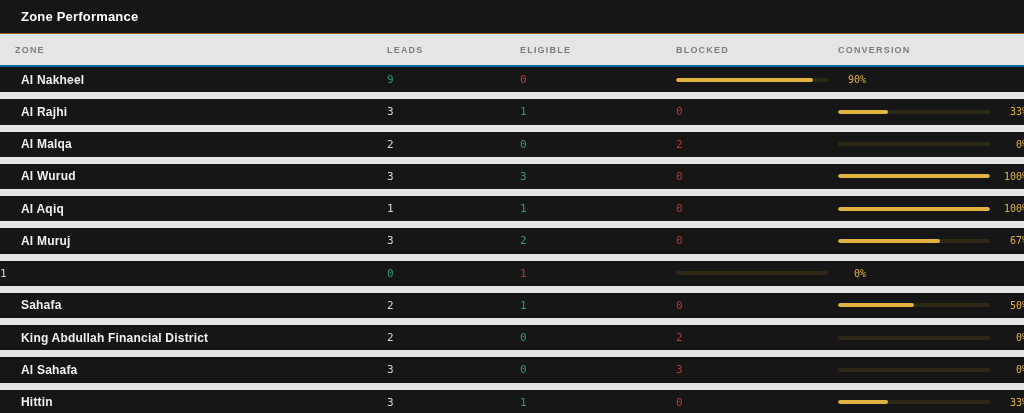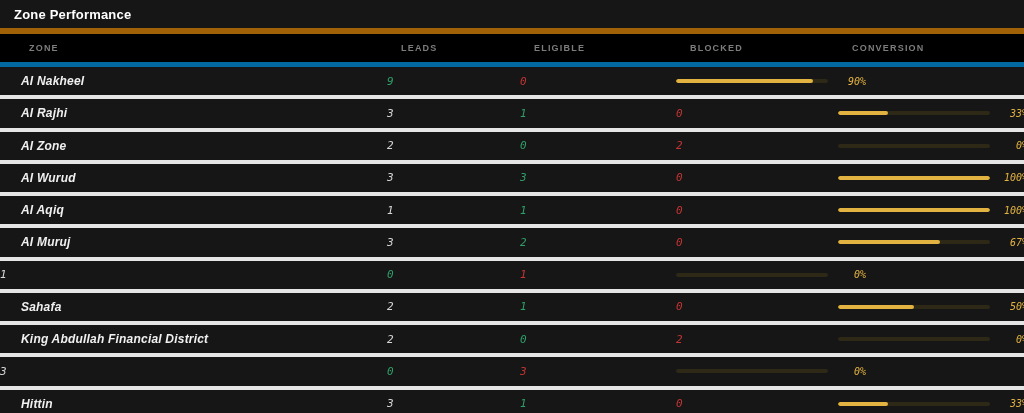--- a/index.html
+++ b/index.html
@@ -11,56 +11,54 @@
     width: 1024px;
     height: 413px;
     background: #151515;
     overflow: hidden;
   }
 
   .card-title {
     height: 34px;
     display: flex;
     align-items: center;
-    padding-left: 14px;
+    padding-left: 21px;
     color: #ffffff;
     font-size: 13px;
     font-weight: 700;
     letter-spacing: 0.2px;
-    border-bottom: 6px solid #a16207;
+    border-bottom: 1px solid #a16207;
     background: #161616;
   }
 
   .grid-row {
     display: grid;
     grid-template-columns: 387px 133px 156px 162px 1fr;
     align-items: center;
     width: 100%;
   }
 
   .thead {
     height: 33px;
-    border-bottom: 5px solid #0369a1;
-    background: #000000;
-    padding-left: 14px;
+    border-bottom: 2px solid #0369a1;
+    background: #e5e5e5;
   }
   .th {
     color: #7d7d7d;
     font-size: 9px;
     font-weight: 700;
     letter-spacing: 1.2px;
     text-transform: uppercase;
   }
   .th.zone-h { padding-left: 15px; }
 
   .trow {
     height: 32.25px;
-    border-bottom: 4px solid #e5e5e5;
+    border-bottom: 7px solid #e5e5e5;
     background: #161616;
-    font-style: italic;
   }
 
   .zone-cell {
     padding-left: 21px;
     color: #f0f0f0;
     font-size: 12px;
     font-weight: 700;
     letter-spacing: 0.2px;
     white-space: nowrap;
   }
@@ -134,21 +132,21 @@
     <div class="num blocked-val">0</div>
     <div class="conv-cell">
       <div class="bar-track">
         <div class="bar-fill" style="width: 33%;"></div>
       </div>
       <div class="conv-label">33%</div>
     </div>
   </div>
 
   <div class="grid-row trow">
-    <div class="zone-cell num-zone">Al Zone</div>
+    <div class="zone-cell num-zone">Al Malqa</div>
     <div class="num leads-val">2</div>
     <div class="num eligible-val">0</div>
     <div class="num blocked-val">2</div>
     <div class="conv-cell">
       <div class="bar-track">
         <div class="bar-fill" style="width: 0%;"></div>
       </div>
       <div class="conv-label">0%</div>
     </div>
   </div>
@@ -224,20 +222,21 @@
     <div class="num blocked-val">2</div>
     <div class="conv-cell">
       <div class="bar-track">
         <div class="bar-fill" style="width: 0%;"></div>
       </div>
       <div class="conv-label">0%</div>
     </div>
   </div>
 
   <div class="grid-row trow">
+    <div class="zone-cell num-zone">Al Sahafa</div>
     <div class="num leads-val">3</div>
     <div class="num eligible-val">0</div>
     <div class="num blocked-val">3</div>
     <div class="conv-cell">
       <div class="bar-track">
         <div class="bar-fill" style="width: 0%;"></div>
       </div>
       <div class="conv-label">0%</div>
     </div>
   </div>

